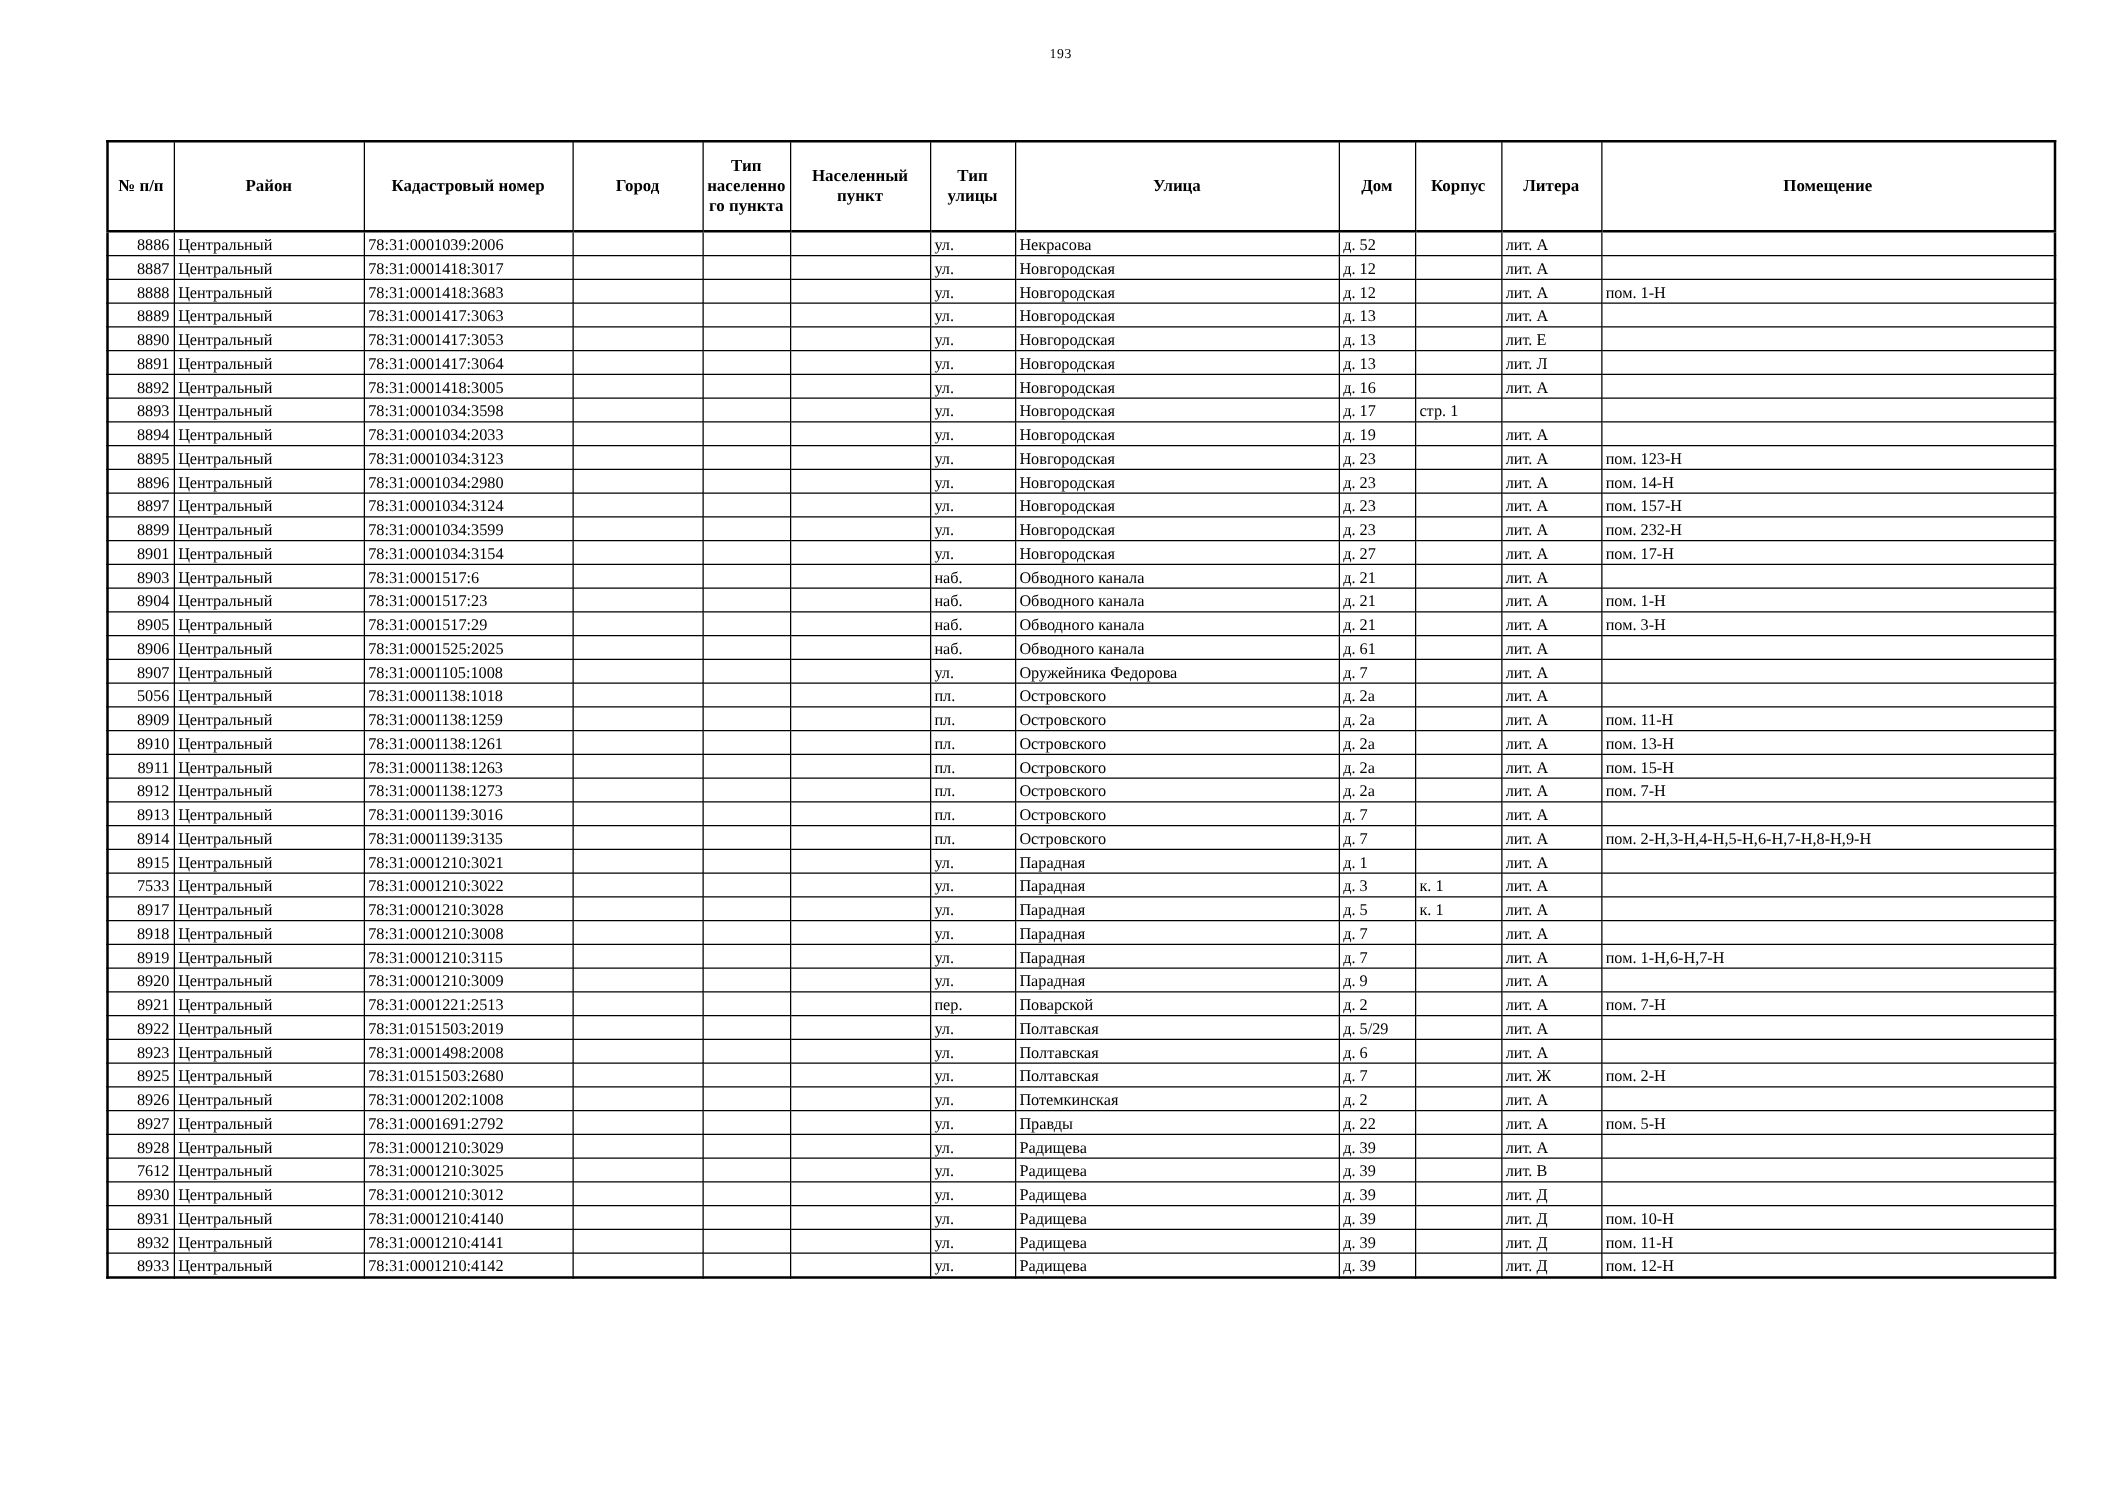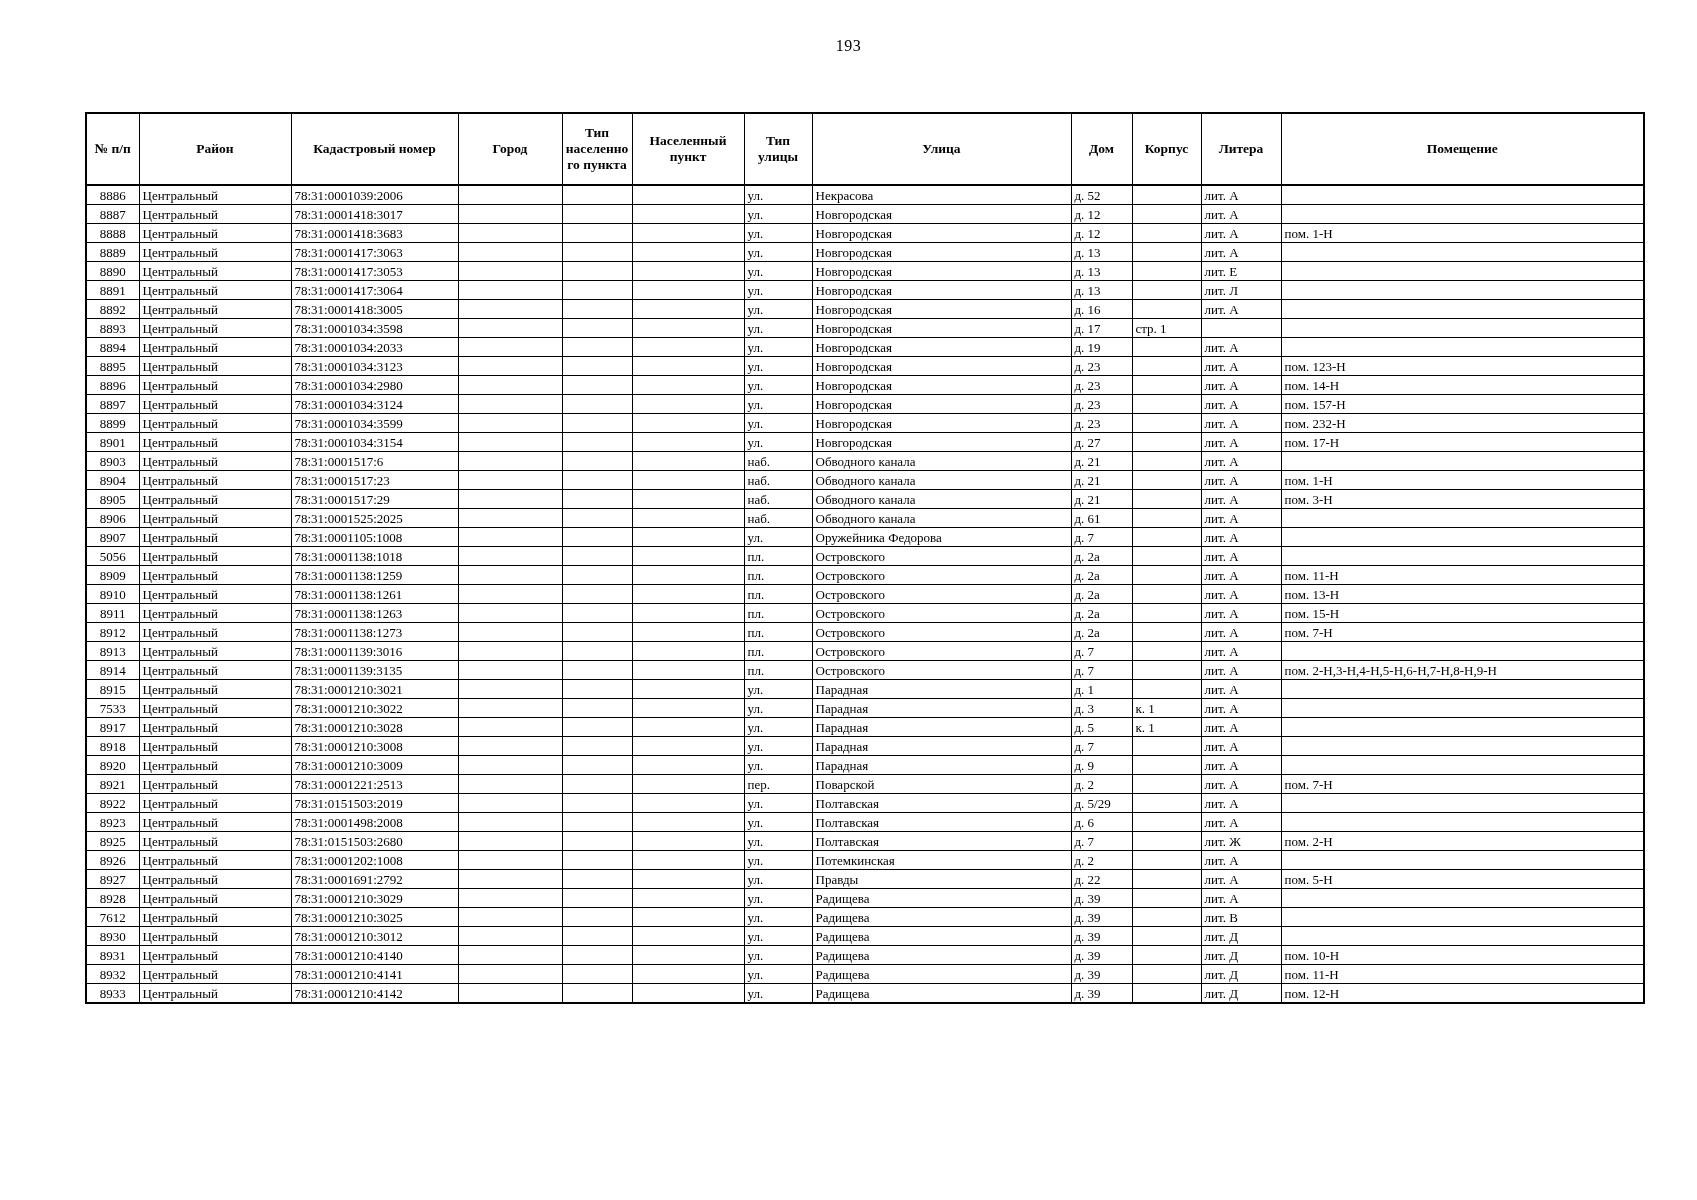--- a/index.html
+++ b/index.html
@@ -5,21 +5,21 @@
   html, body {
     margin: 0; padding: 0;
     background: #ffffff;
     width: 1697px; height: 1200px;
     font-family: "Liberation Serif", "DejaVu Serif", serif;
     color: #000;
   }
   .page { position: relative; width: 1697px; height: 1200px; background: #fff; overflow: hidden; }
   .page-number {
     position: absolute; top: 37px; left: 0; width: 1697px;
-    text-align: center; font-size: 16px; letter-spacing: 0.5px;
+    text-align: center; font-size: 11px; letter-spacing: 0.5px;
   }
   table.registry {
     position: absolute; left: 85px; top: 112px;
     width: 1558px;
     border-collapse: collapse; table-layout: fixed;
     border: 2px solid #000;
   }
   table.registry thead tr { height: 72px; }
   table.registry th {
     border: 1px solid #000;
@@ -30,21 +30,21 @@
   }
   table.registry td {
     border: 1px solid #000;
     font-size: 13px; line-height: 17px;
     height: 18px;
     padding: 0 3px;
     vertical-align: middle;
     white-space: nowrap; overflow: hidden;
     text-align: left;
   }
-  table.registry td.col-num { text-align: center; }
+  table.registry td.col-num { text-align: right; }
   
   col.c-num   { width: 53px; }
   col.c-dist  { width: 152px; }
   col.c-cad   { width: 167px; }
   col.c-city  { width: 104px; }
   col.c-stt   { width: 70px; }
   col.c-stl   { width: 112px; }
   col.c-strt  { width: 68px; }
   col.c-str   { width: 259px; }
   col.c-house { width: 61px; }
@@ -504,20 +504,34 @@
           <td class="col-settlement_type"></td>
           <td class="col-settlement"></td>
           <td class="col-street_type">ул.</td>
           <td class="col-street">Парадная</td>
           <td class="col-house">д. 7</td>
           <td class="col-building"></td>
           <td class="col-letter">лит. А</td>
           <td class="col-premises"></td>
         </tr>
         <tr>
+          <td class="col-num">8919</td>
+          <td class="col-district">Центральный</td>
+          <td class="col-cadastral">78:31:0001210:3115</td>
+          <td class="col-city"></td>
+          <td class="col-settlement_type"></td>
+          <td class="col-settlement"></td>
+          <td class="col-street_type">ул.</td>
+          <td class="col-street">Парадная</td>
+          <td class="col-house">д. 7</td>
+          <td class="col-building"></td>
+          <td class="col-letter">лит. А</td>
+          <td class="col-premises">пом. 1-Н,6-Н,7-Н</td>
+        </tr>
+        <tr>
           <td class="col-num">8920</td>
           <td class="col-district">Центральный</td>
           <td class="col-cadastral">78:31:0001210:3009</td>
           <td class="col-city"></td>
           <td class="col-settlement_type"></td>
           <td class="col-settlement"></td>
           <td class="col-street_type">ул.</td>
           <td class="col-street">Парадная</td>
           <td class="col-house">д. 9</td>
           <td class="col-building"></td>

